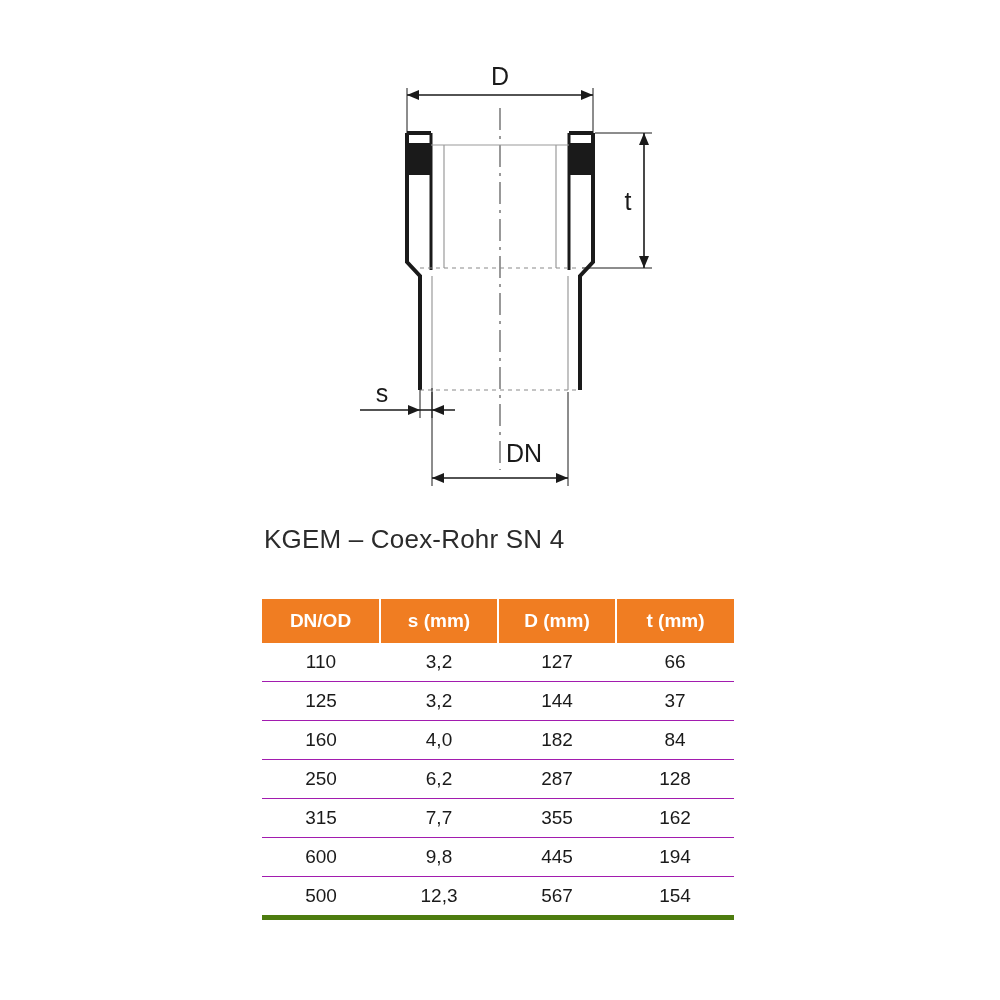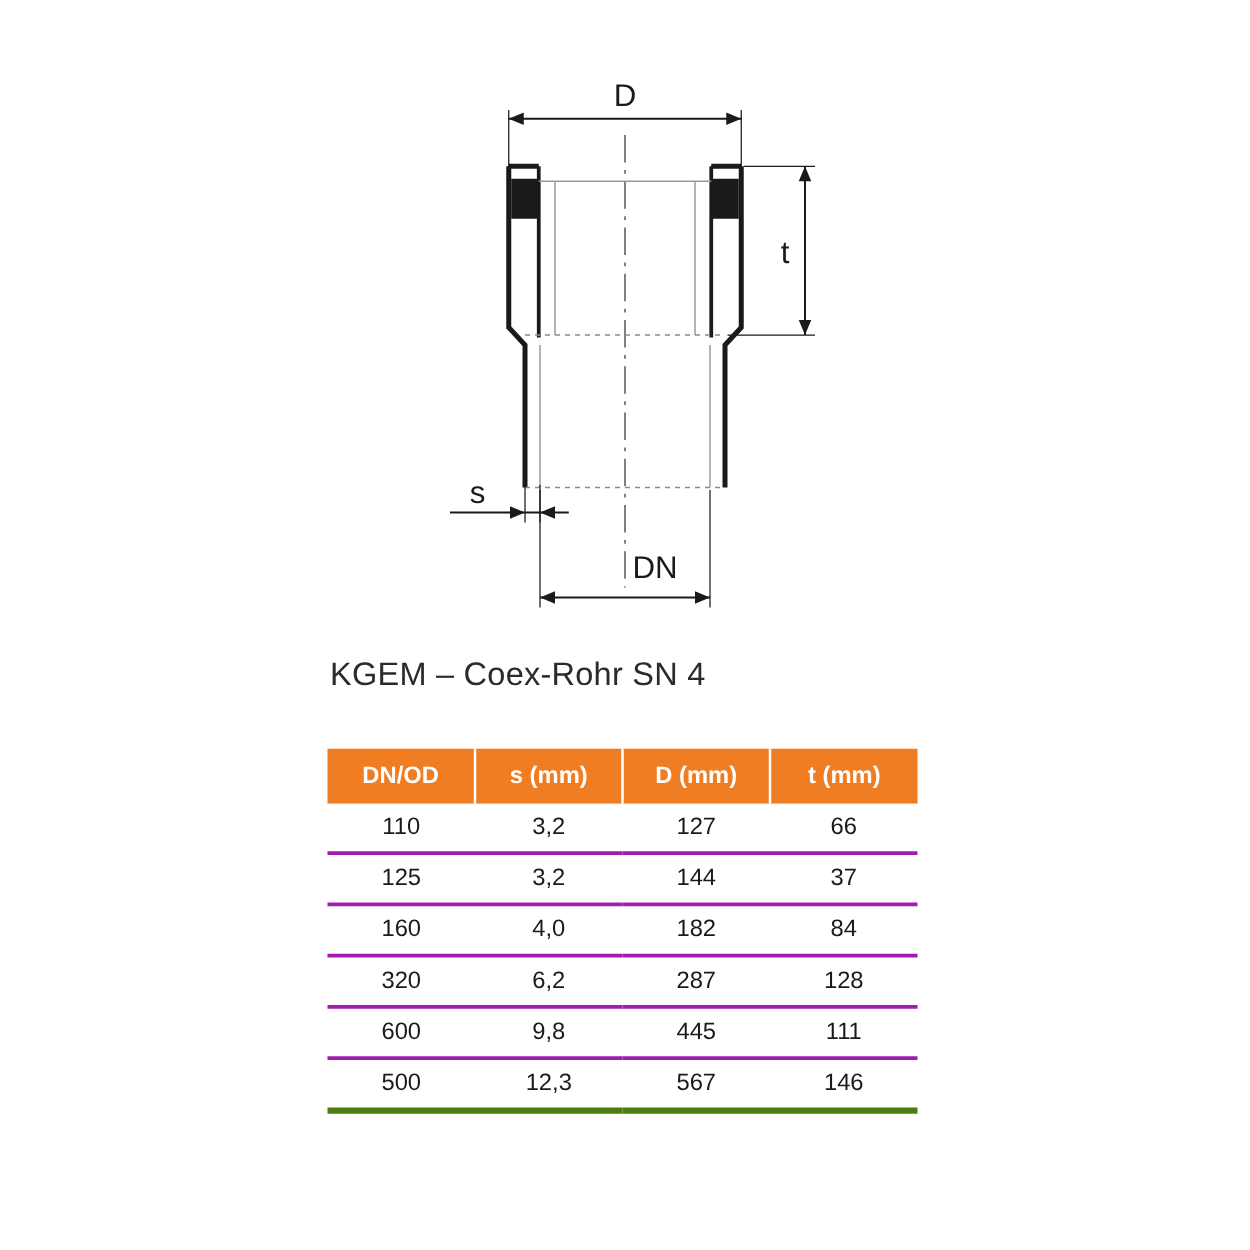--- a/index.html
+++ b/index.html
@@ -63,21 +63,21 @@
     border-right: 2px solid #ffffff;
   }
   table.spec th:last-child {
     border-right: none;
   }
   table.spec td {
     font-size: 19px;
     color: #1a1a1a;
     text-align: center;
     padding: 8px 0 8px 0;
-    border-bottom: 3px solid #a21caf;
+    border-bottom: 1px solid #a21caf;
     background: #ffffff;
   }
   table.spec tbody tr:last-child td {
     border-bottom: 5px solid #4d7c0f;
   }
 </style>
 </head>
 <body>
 
 <div id="drawing-area">
@@ -162,32 +162,38 @@
           <td>144</td>
           <td>37</td>
         </tr>
         <tr>
           <td>160</td>
           <td>4,0</td>
           <td>182</td>
           <td>84</td>
         </tr>
         <tr>
-          <td>320</td>
+          <td>250</td>
           <td>6,2</td>
           <td>287</td>
           <td>128</td>
         </tr>
         <tr>
+          <td>315</td>
+          <td>7,7</td>
+          <td>355</td>
+          <td>162</td>
+        </tr>
+        <tr>
           <td>600</td>
           <td>9,8</td>
           <td>445</td>
-          <td>111</td>
+          <td>194</td>
         </tr>
         <tr>
           <td>500</td>
           <td>12,3</td>
           <td>567</td>
-          <td>146</td>
+          <td>154</td>
         </tr>
       </tbody>
   </table>
 </div>
 
 </body></html>

